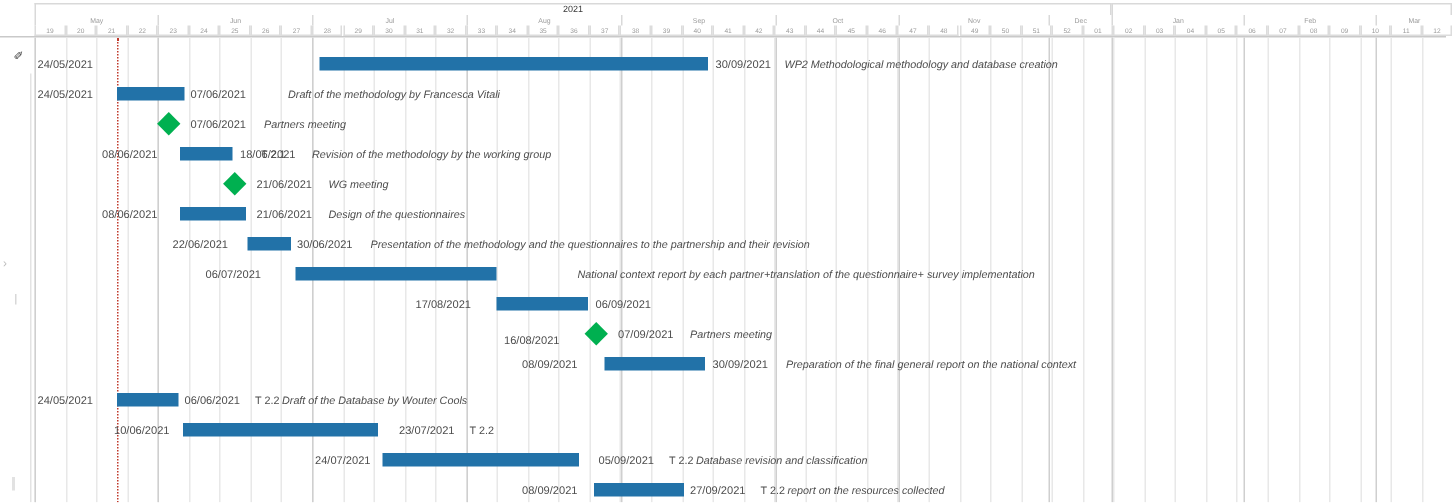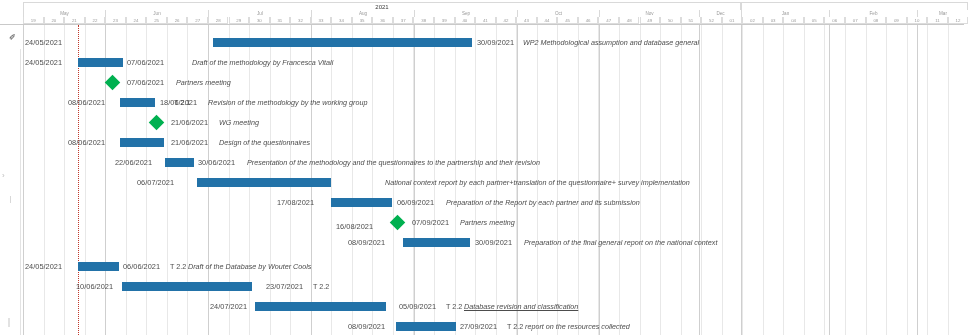--- a/index.html
+++ b/index.html
@@ -174,21 +174,21 @@
       <div class="vline strong" style="left: 599px;"></div>
       <div class="vline strong" style="left: 699px;"></div>
       <div class="vline strong" style="left: 741px;"></div>
       <div class="vline strong" style="left: 829px;"></div>
       <div class="vline strong" style="left: 917px;"></div>
       <div class="todayline" style="left: 78px;"></div>
       <div class="row" style="top: 8px;">
         <div class="lbl datelbl" style="left: 25px;">24/05/2021</div>
         <div class="bar" style="left: 213px; width: 259px;"></div>
         <div class="lbl datelbl" style="left: 477px;">30/09/2021</div>
-        <div class="lbl task" style="left: 523px;">WP2 Methodological assumption and database general</div>
+        <div class="lbl task" style="left: 523px;">WP2 Methodological methodology and database creation</div>
       </div>
       <div class="row" style="top: 28px;">
         <div class="lbl datelbl" style="left: 25px;">24/05/2021</div>
         <div class="bar" style="left: 78px; width: 45px;"></div>
         <div class="lbl datelbl" style="left: 127px;">07/06/2021</div>
         <div class="lbl task code" style="left: 174px; margin-top: 40px;">T 2.1</div>
         <div class="lbl task" style="left: 192px;">Draft of the methodology by Francesca Vitali</div>
       </div>
       <div class="row" style="top: 48px;">
         <div class="dia" style="left: 107px;"></div>
@@ -221,21 +221,20 @@
       <div class="row" style="top: 148px;">
         <div class="lbl datelbl" style="left: 137px;">06/07/2021</div>
         <div class="bar" style="left: 197px; width: 134px;"></div>
         <div class="lbl datelbl" style="left: 336px; margin-top: 44px;">16/08/2021</div>
         <div class="lbl task" style="left: 385px;">National context report by each partner+translation of the questionnaire+ survey implementation</div>
       </div>
       <div class="row" style="top: 168px;">
         <div class="lbl datelbl" style="left: 277px;">17/08/2021</div>
         <div class="bar" style="left: 331px; width: 61px;"></div>
         <div class="lbl datelbl" style="left: 397px;">06/09/2021</div>
-        <div class="lbl task" style="left: 446px;">Preparation of the Report by each partner and its submission</div>
       </div>
       <div class="row" style="top: 188px;">
         <div class="dia" style="left: 392px;"></div>
         <div class="lbl datelbl" style="left: 412px;">07/09/2021</div>
         <div class="lbl task" style="left: 460px;">Partners meeting</div>
       </div>
       <div class="row" style="top: 208px;">
         <div class="lbl datelbl" style="left: 348px;">08/09/2021</div>
         <div class="bar" style="left: 403px; width: 67px;"></div>
         <div class="lbl datelbl" style="left: 475px;">30/09/2021</div>
@@ -252,21 +251,21 @@
         <div class="lbl datelbl" style="left: 76px;">10/06/2021</div>
         <div class="bar" style="left: 122px; width: 130px;"></div>
         <div class="lbl datelbl" style="left: 266px;">23/07/2021</div>
         <div class="lbl task code" style="left: 313px;">T 2.2</div>
       </div>
       <div class="row" style="top: 272px;">
         <div class="lbl datelbl" style="left: 210px;">24/07/2021</div>
         <div class="bar" style="left: 255px; width: 131px;"></div>
         <div class="lbl datelbl" style="left: 399px;">05/09/2021</div>
         <div class="lbl task code" style="left: 446px;">T 2.2</div>
-        <div class="lbl task" style="left: 464px; text-decoration: underline;">Database revision and classification</div>
+        <div class="lbl task" style="left: 464px;">Database revision and classification</div>
       </div>
       <div class="row" style="top: 292px;">
         <div class="lbl datelbl" style="left: 348px;">08/09/2021</div>
         <div class="bar" style="left: 396px; width: 60px;"></div>
         <div class="lbl datelbl" style="left: 460px;">27/09/2021</div>
         <div class="lbl task code" style="left: 507px;">T 2.2</div>
         <div class="lbl task" style="left: 525px;">report on the resources collected</div>
       </div>
     </div>
 

